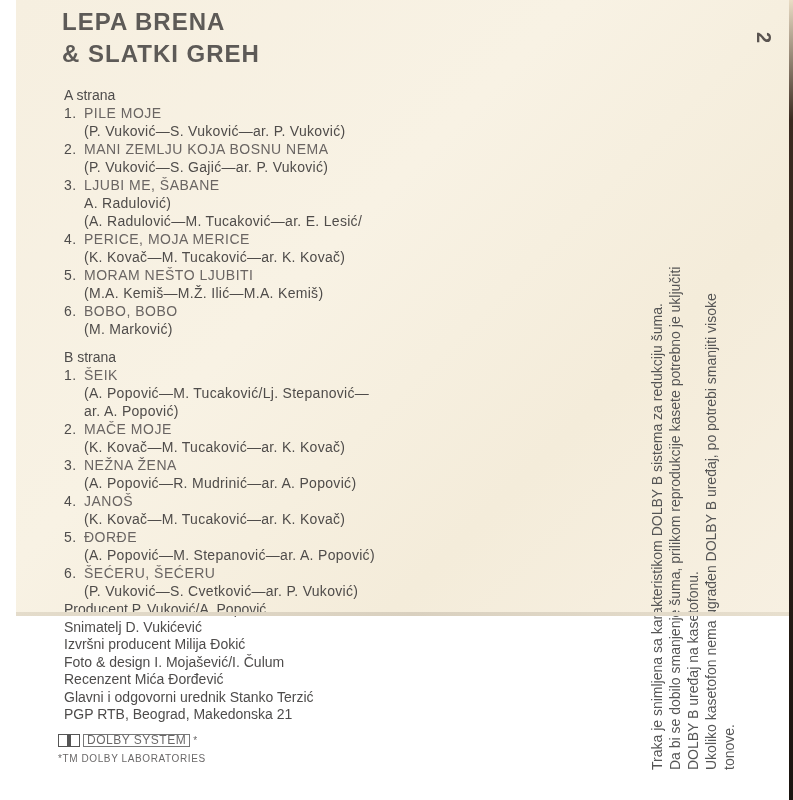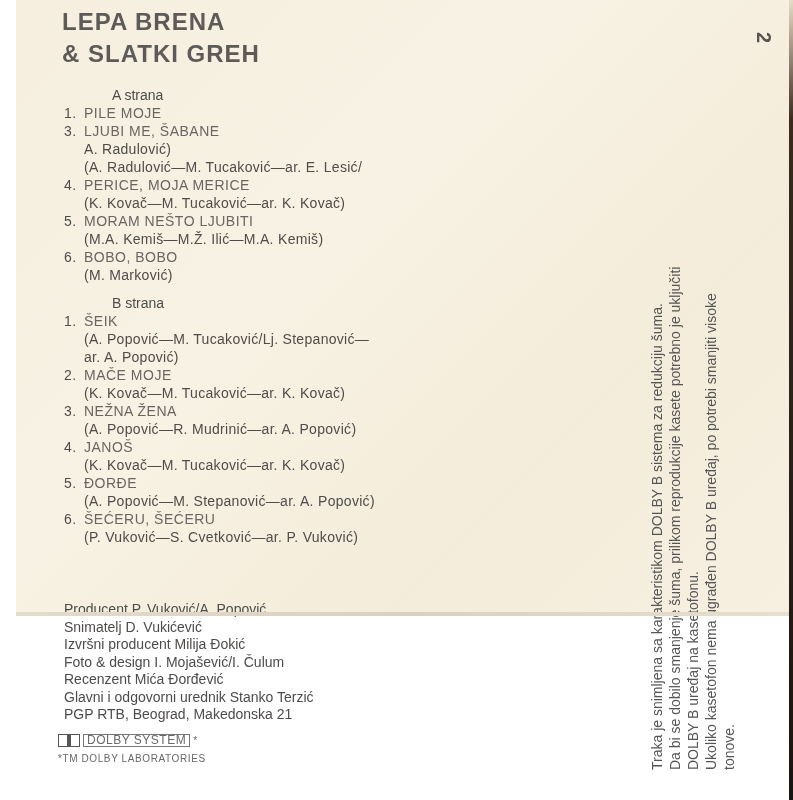--- a/index.html
+++ b/index.html
@@ -24,21 +24,21 @@
     .title {
       position: absolute; left: 46px; top: 6px;
       font-family: "Liberation Sans", sans-serif; font-weight: bold;
       font-size: 24px; line-height: 32px; letter-spacing: 1px; color: #5d5a57;
     }
     .side-num {
       position: absolute; left: 742px; top: 26px; font-size: 20px; font-weight: bold;
       color: #5a5450; transform: rotate(90deg);
     }
     .tracklist { position: absolute; left: 48px; top: 86px; font-size: 14px; line-height: 18px; }
-    .side-label { font-size: 14px; color: #4e4c4b; margin-left: 48px; }
+    .side-label { font-size: 14px; color: #4e4c4b; }
     .track { }
     .track-title { display: block; letter-spacing: 0.5px; color: #6a6563; }
     .track-title .num { color: #4e4c4b; display: inline-block; width: 20px; }
     .credits-line { display: block; padding-left: 20px; color: #4f4c4a; letter-spacing: 0.3px; }
     .b-side { margin-top: 10px; }
     .production { position: absolute; left: 48px; top: 601px; font-size: 14px; line-height: 17.5px; color: #4e4c4b; }
     .production div { white-space: nowrap; }
     .dolby { position: absolute; left: 42px; top: 734px; font-size: 10px; color: #6a6868; }
     .dolby-row { display: flex; align-items: center; gap: 3px; }
     .dolby-logo { display: inline-flex; width: 22px; height: 13px; border: 1px solid #555; box-sizing: border-box; }
@@ -63,20 +63,25 @@
     <div>&amp; SLATKI GREH</div>
   </div>
 
   <div class="side-num">2</div>
 
   <div class="tracklist">
     <div class="side-label">A strana</div>
     <div id="side-a-tracks">
         <div class="track">
           <span class="track-title"><span class="num">1.</span><span>PILE MOJE</span></span>
+          <span class="credits-line">(P. Vuković—S. Vuković—ar. P. Vuković)</span>
+        </div>
+        <div class="track">
+          <span class="track-title"><span class="num">2.</span><span>MANI ZEMLJU KOJA BOSNU NEMA</span></span>
+          <span class="credits-line">(P. Vuković—S. Gajić—ar. P. Vuković)</span>
         </div>
         <div class="track">
           <span class="track-title"><span class="num">3.</span><span>LJUBI ME, ŠABANE</span></span>
           <span class="credits-line">A. Radulović)</span>
           <span class="credits-line">(A. Radulović—M. Tucaković—ar. E. Lesić/</span>
         </div>
         <div class="track">
           <span class="track-title"><span class="num">4.</span><span>PERICE, MOJA MERICE</span></span>
           <span class="credits-line">(K. Kovač—M. Tucaković—ar. K. Kovač)</span>
         </div>

